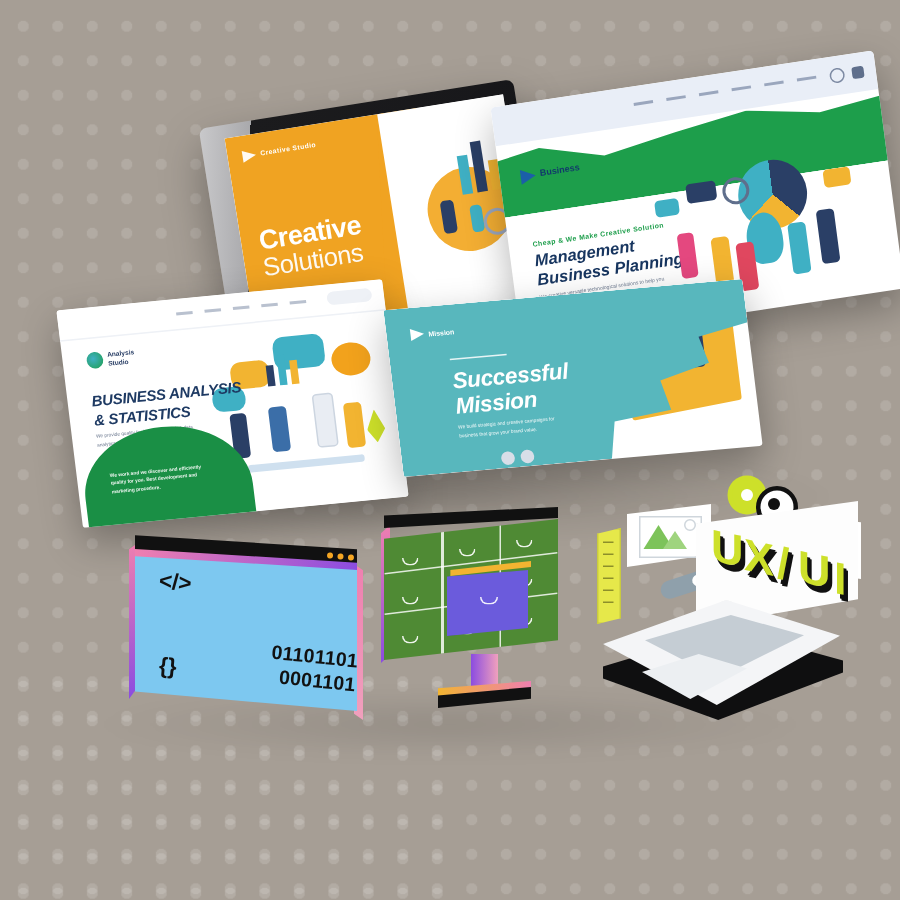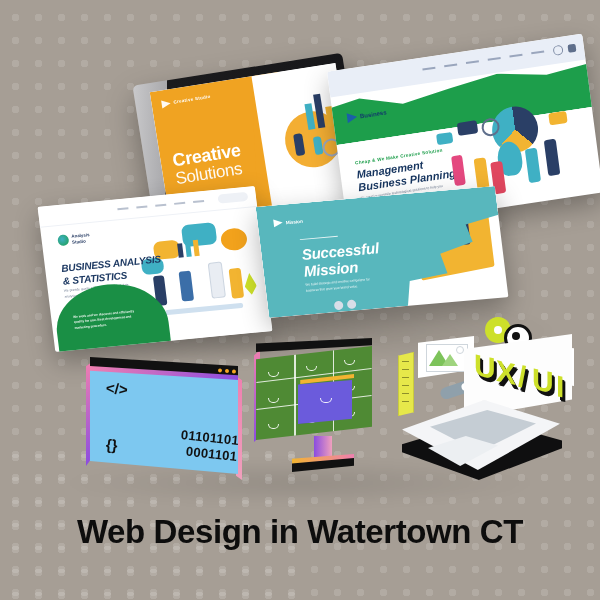--- a/index.html
+++ b/index.html
@@ -413,15 +413,14 @@
       <span class="ux-l" style="left:44px;top:16px;transform:skewY(12deg);">/</span>
       <span class="ux-l" style="left:58px;top:20px;transform:skewY(12deg);">U</span>
       <span class="ux-l" style="left:82px;top:26px;transform:skewY(12deg);">I</span>
     </div>
     <div class="lp-base-sh"></div>
     <div class="lp-base"></div>
     <div class="lp-key"></div>
     <div class="lp-pad"></div>
   </div>
 
-  <div class="caption">Web Design in Watertown CT</div>
 
 </div>
 
 </body></html>

